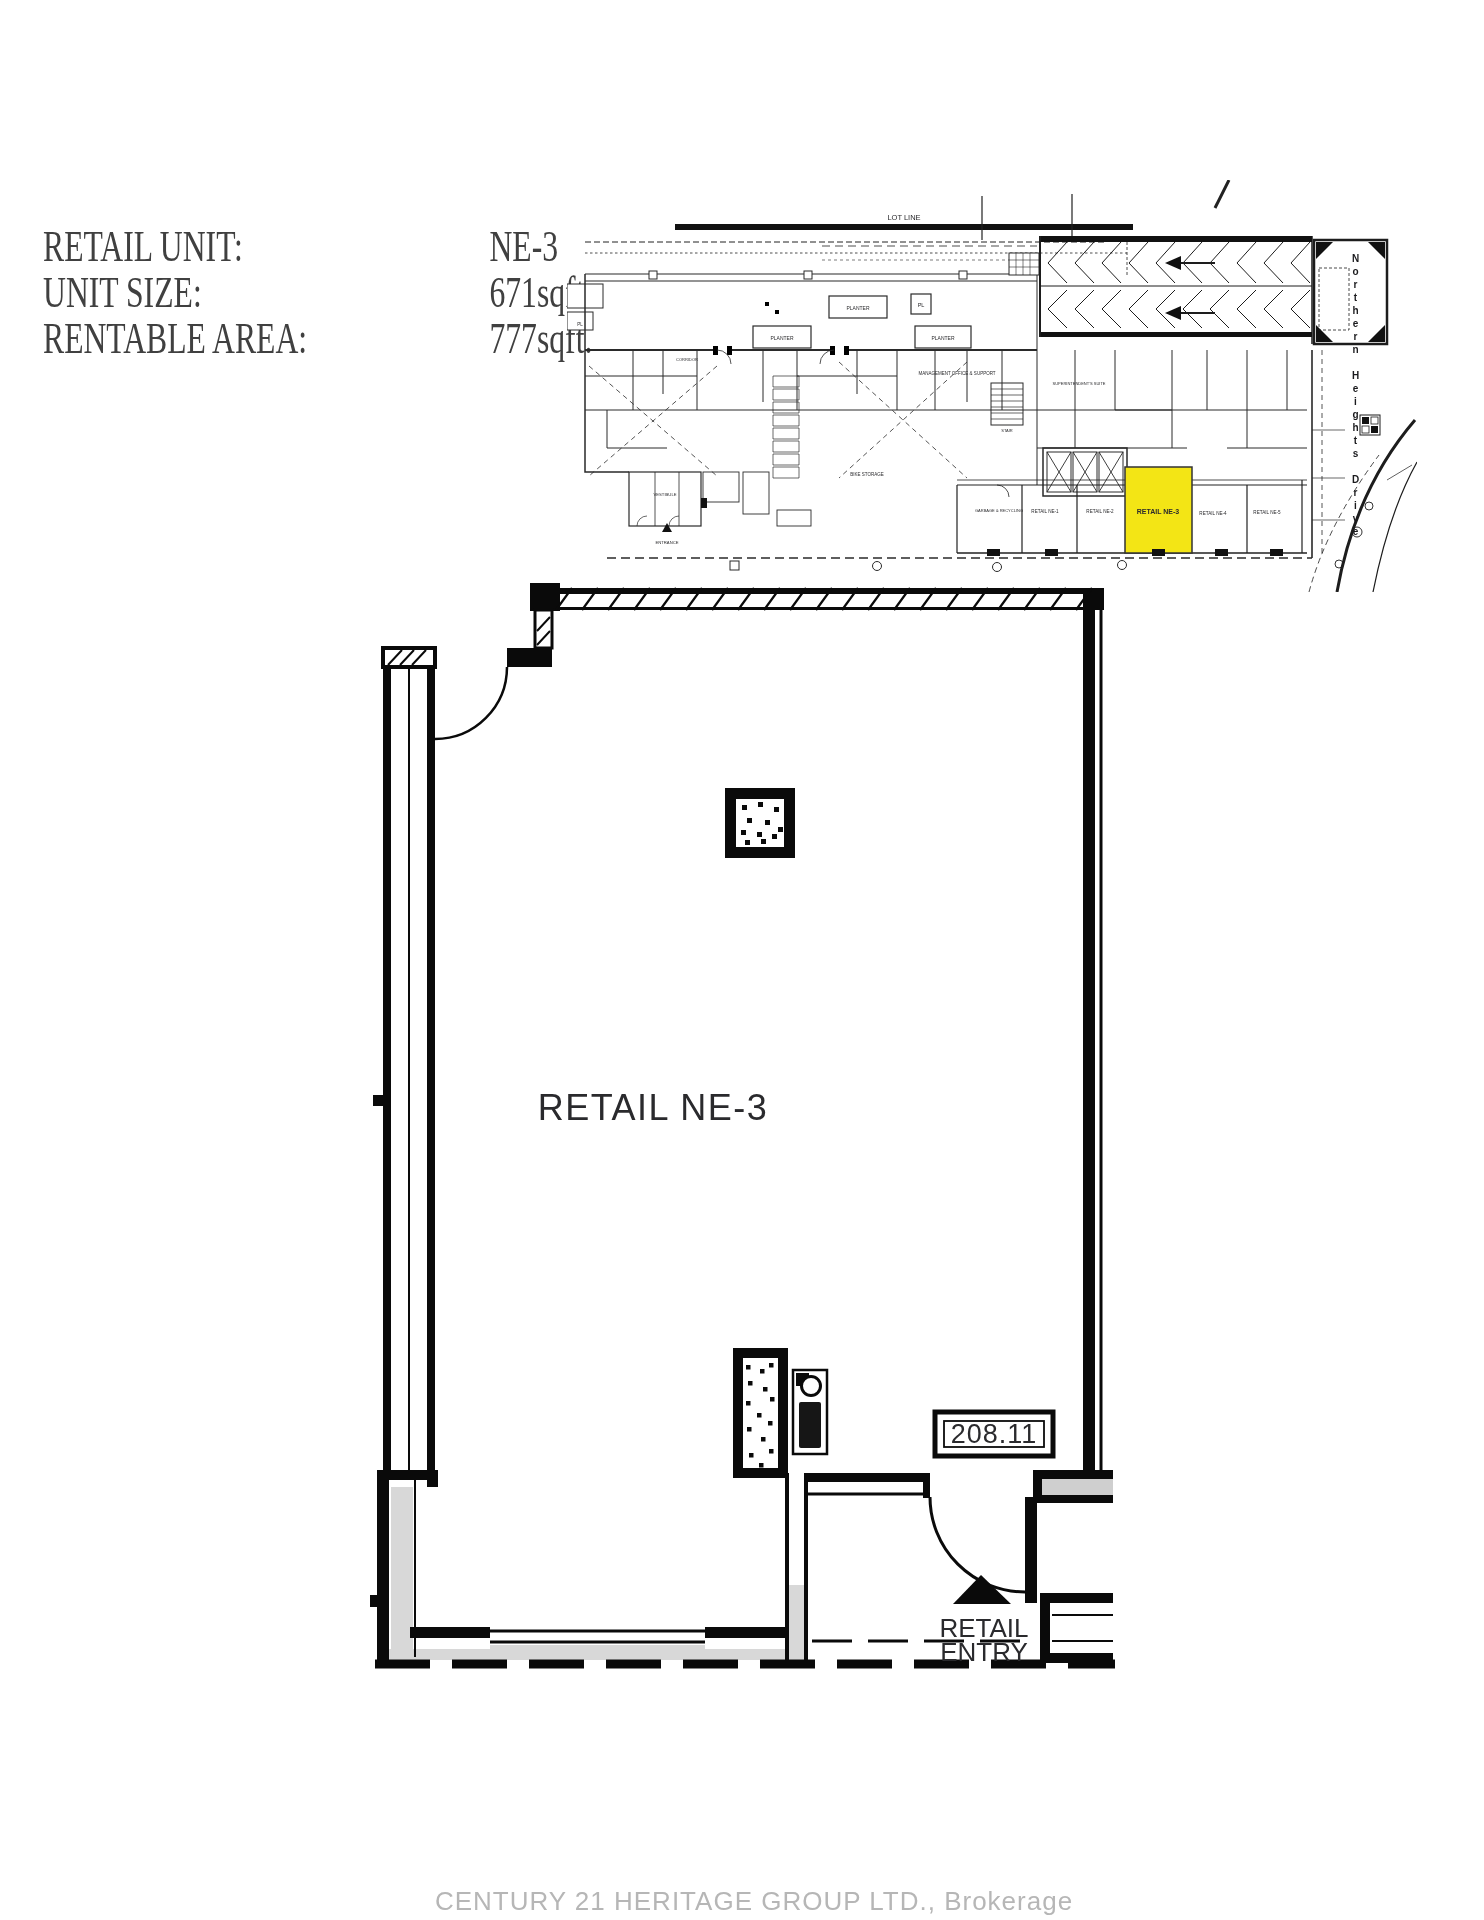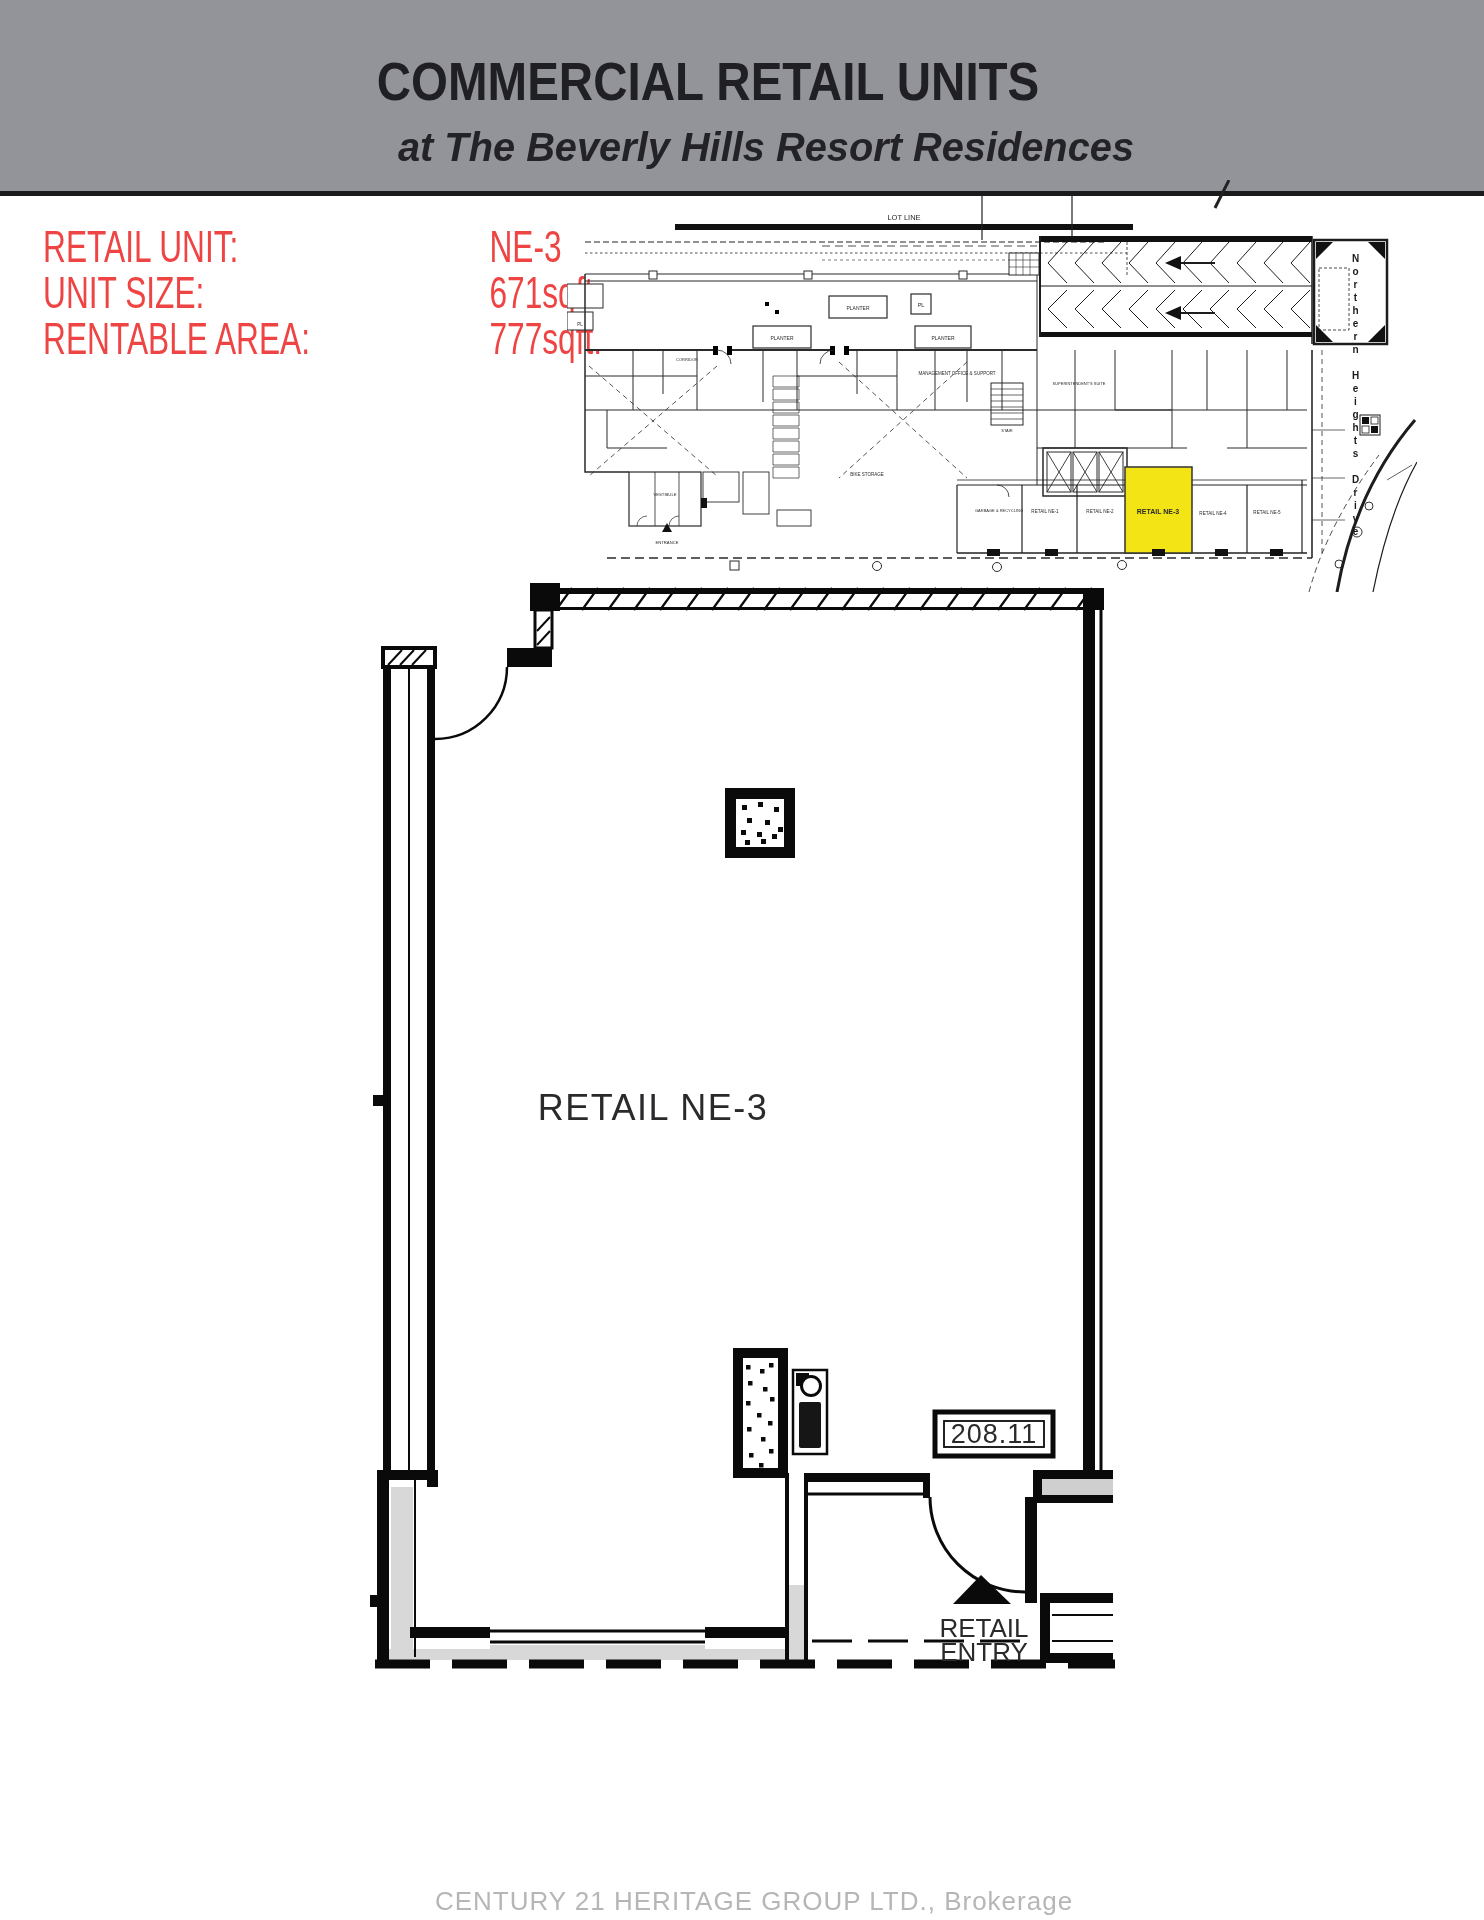--- a/index.html
+++ b/index.html
@@ -8,45 +8,41 @@
   
   .header-band{position:absolute;left:0;top:0;width:1484px;height:191px;background:#939499;
                border-bottom:5px solid #1b1b1e;}
   .page-title{position:absolute;top:50px;left:0;width:100%;text-align:center;margin:0;
               font-size:54px;font-weight:bold;color:#202024;white-space:nowrap;
               transform:translateX(-34px) scaleX(.88);}
   .page-subtitle{position:absolute;top:124px;left:0;width:100%;text-align:center;margin:0;
               font-size:41px;font-weight:bold;font-style:italic;color:#232327;white-space:nowrap;
               transform:translateX(24px) scaleX(.97);}
   
-  .unit-info{position:absolute;left:43px;top:224px;color:#ef4444;}
+  .unit-info{position:absolute;left:43px;top:224px;color:#404040;font-family:Liberation Serif, serif;}
   .info-row{display:flex;height:46px;line-height:46px;font-size:44px;
             transform:scaleX(.72);transform-origin:left center;white-space:nowrap;}
   .info-label{display:inline-block;width:620px;}
   
   .site-inset{position:absolute;left:567px;top:180px;width:850px;height:412px;}
   .street-name{position:absolute;left:1350px;top:253px;height:276px;writing-mode:vertical-lr;
                text-orientation:upright;font-size:10px;font-weight:bold;letter-spacing:2px;
                color:#1a1a1d;white-space:nowrap;}
   .floor-plan{position:absolute;left:370px;top:575px;width:830px;height:1100px;}
   svg{display:block;}
   svg text{font-family:"Liberation Sans", sans-serif;fill:#2a2a2d;}
   
   .watermark{position:absolute;left:0;top:1886px;width:100%;text-align:center;
              font-size:26px;letter-spacing:1px;color:#b6b6b6;transform:translateX(12px);}
 </style>
 </head>
 <body>
 
 <div class="page">
 
-  <header class="header-band">
-    <h1 class="page-title">COMMERCIAL RETAIL UNITS</h1>
-    <h2 class="page-subtitle">at The Beverly Hills Resort Residences</h2>
-  </header>
 
   <section class="unit-info">
     <div class="info-row">
       <span class="info-label">RETAIL UNIT:</span>
       <span class="info-value">NE-3</span>
     </div>
     <div class="info-row">
       <span class="info-label">UNIT SIZE:</span>
       <span class="info-value">671sqft.</span>
     </div>

